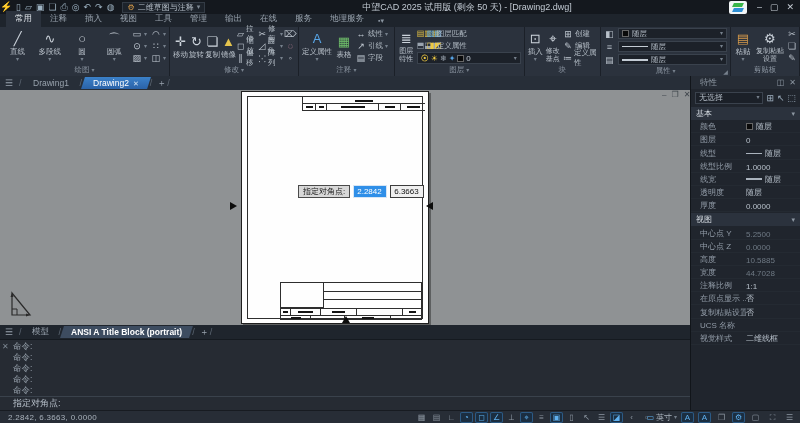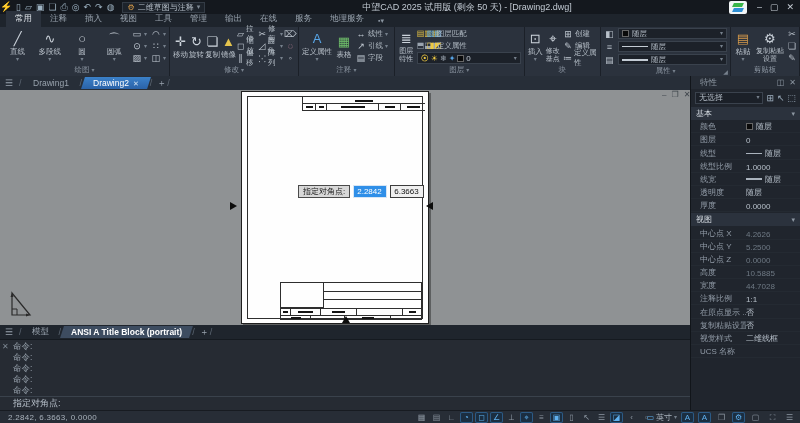--- a/index.html
+++ b/index.html
@@ -611,26 +611,20 @@
           <span class="pl">厚度</span>
           <span class="pv">
             <span>0.0000</span>
           </span>
         </div>
         <div class="psec">
           <span class="psec-t">视图</span>
           <span class="psec-c">▾</span>
         </div>
         <div class="prow dim">
-          <span class="pl">中心点 X</span>
-          <span class="pv">
-            <span>4.2626</span>
-          </span>
-        </div>
-        <div class="prow dim">
           <span class="pl">中心点 Y</span>
           <span class="pv">
             <span>5.2500</span>
           </span>
         </div>
         <div class="prow dim">
           <span class="pl">中心点 Z</span>
           <span class="pv">
             <span>0.0000</span>
           </span>
@@ -659,29 +653,29 @@
             <span>否</span>
           </span>
         </div>
         <div class="prow">
           <span class="pl">复制粘贴设置...</span>
           <span class="pv">
             <span>否</span>
           </span>
         </div>
         <div class="prow">
+          <span class="pl">UCS 名称</span>
+          <span class="pv">
+            <span></span>
+          </span>
+        </div>
+        <div class="prow">
           <span class="pl">视觉样式</span>
           <span class="pv">
             <span>二维线框</span>
-          </span>
-        </div>
-        <div class="prow">
-          <span class="pl">UCS 名称</span>
-          <span class="pv">
-            <span></span>
           </span>
         </div>
       </div>
   </div>
 
   <div class="laytabs">
     <span class="dt-menu">☰</span>
     <span class="slash">/</span>
     <span class="ltab"><span>模型</span></span>
     <span class="slash">/</span>

